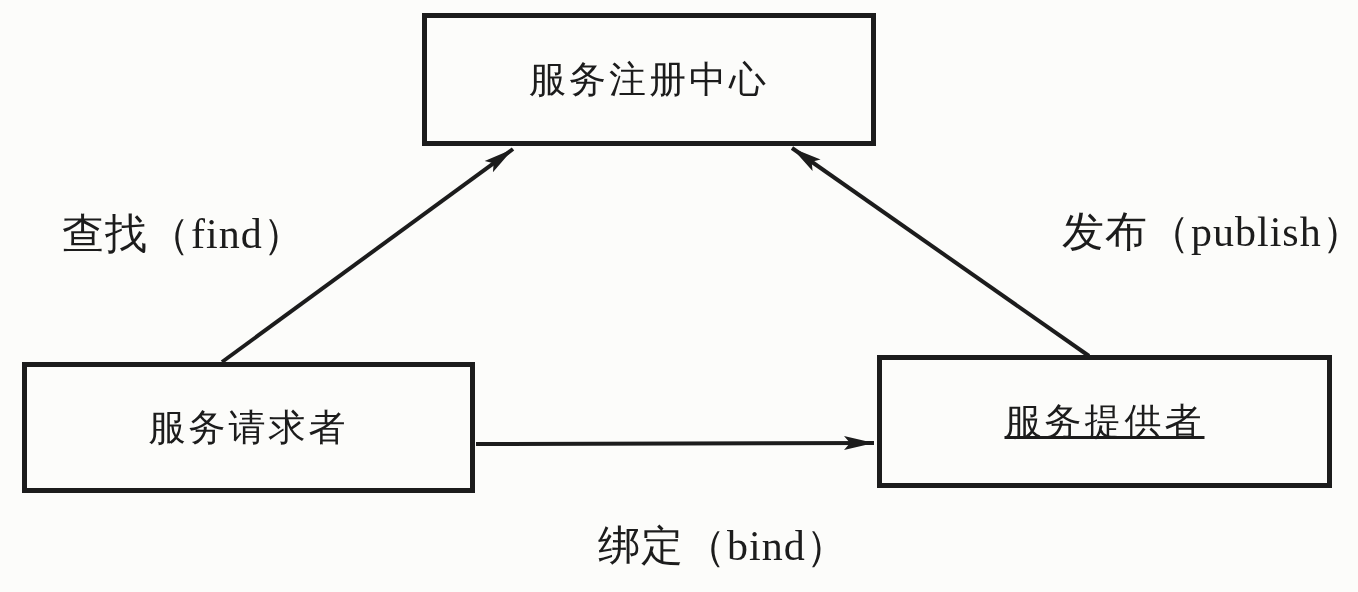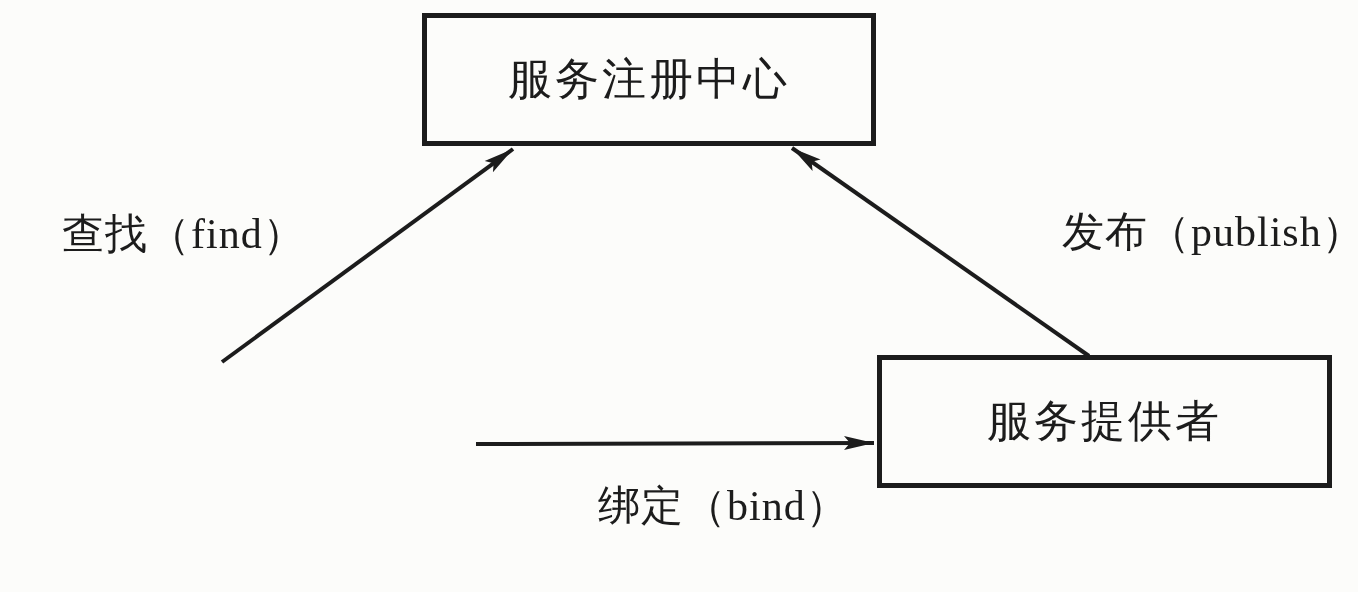--- a/index.html
+++ b/index.html
@@ -31,39 +31,39 @@
   }
   .node{
     position:absolute;
     border:5px solid var(--ink);
     background:var(--paper);
     display:flex;
     align-items:center;
     justify-content:center;
   }
   .node-label{
-    font-size:44px;
+    font-size:37px;
     letter-spacing:3px;
     color:var(--ink);
     white-space:nowrap;
   }
   .node-registry{left:422px;top:13px;width:454px;height:133px;}
   .node-requester{left:22px;top:362px;width:453px;height:131px;}
-  .node-provider{left:877px;top:355px;width:455px;height:133px;}
+  .node-provider{left:877px;top:355px;width:455px;height:133px;text-decoration:underline;}
   .edge-label{
     position:absolute;
     font-size:42px;
     letter-spacing:1px;
     color:var(--ink);
     white-space:nowrap;
     text-align:center;
   }
   .edge-label-find{left:62px;top:206px;}
   .edge-label-publish{left:1062px;top:204px;}
-  .edge-label-bind{left:598px;top:478px;}
+  .edge-label-bind{left:598px;top:518px;}
 </style>
 </head>
 <body>
 
 <div class="stage">
 
   <svg class="arrow-layer" viewBox="0 0 1358 592" xmlns="http://www.w3.org/2000/svg">
     <defs>
       <marker id="arrowhead" markerUnits="userSpaceOnUse" markerWidth="34" markerHeight="20" refX="30" refY="9" orient="auto">
         <path class="arrow-head" d="M0,2 L30,9 L0,16 L6,9 Z"></path>
@@ -71,20 +71,23 @@
     </defs>
     <line class="arrow-line" x1="222" y1="362" x2="513" y2="149" marker-end="url(#arrowhead)"></line>
     <line class="arrow-line" x1="1089" y1="356" x2="792" y2="148" marker-end="url(#arrowhead)"></line>
     <line class="arrow-line" x1="476" y1="444" x2="874" y2="443" marker-end="url(#arrowhead)"></line>
   </svg>
 
   <div class="node node-registry">
     <span class="node-label">服务注册中心</span>
   </div>
 
+  <div class="node node-requester">
+    <span class="node-label">服务请求者</span>
+  </div>
 
   <div class="node node-provider">
     <span class="node-label">服务提供者</span>
   </div>
 
   <div class="edge-label edge-label-find">查找（find）</div>
 
   <div class="edge-label edge-label-publish">发布（publish）</div>
 
   <div class="edge-label edge-label-bind">绑定（bind）</div>

